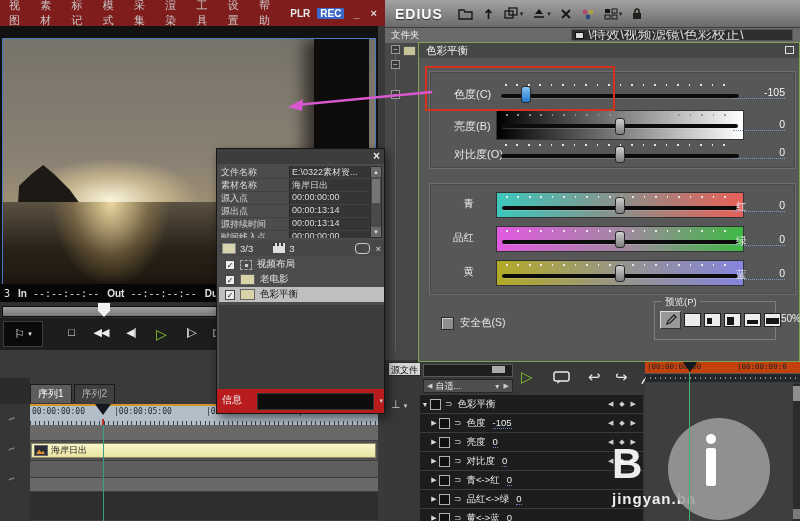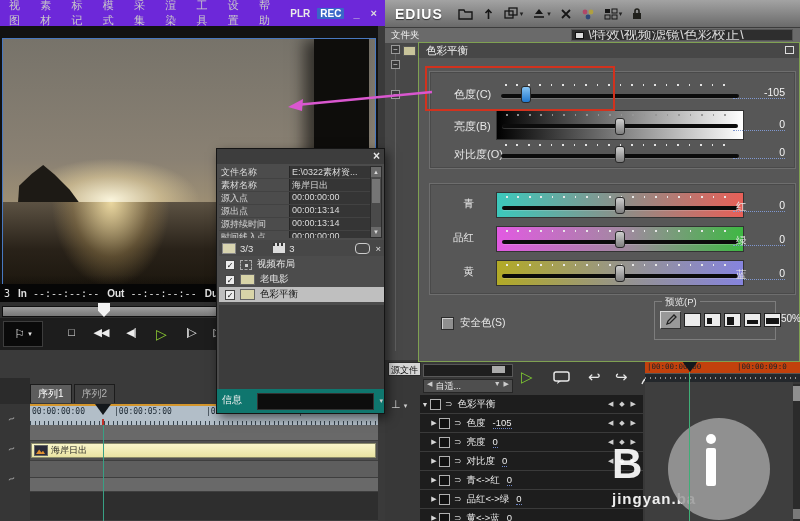--- a/index.html
+++ b/index.html
@@ -1,19 +1,19 @@
 <!DOCTYPE html>
 <html><head>
 <meta charset="utf-8">
 <style>
   html,body{margin:0;padding:0;background:#222;}
   #app{position:relative;width:800px;height:521px;background:#3a3a3a;overflow:hidden;
        font-family:"Liberation Sans","DejaVu Sans",sans-serif;color:#ddd;-webkit-font-smoothing:antialiased;}
   
-  .menubar{position:absolute;left:0;top:0;width:385px;height:26px;background:#6d28d9;
+  .menubar{position:absolute;left:0;top:0;width:385px;height:26px;background:#7f1d1d;
            display:flex;align-items:center;gap:13px;padding-left:9px;box-sizing:border-box;font-size:11px;color:#c9c9c9;}
   .menubar .mi{cursor:default;}
   .mb-right{margin-left:auto;display:flex;align-items:center;gap:7px;padding-right:6px;}
   .plr{font-weight:bold;font-size:10px;color:#e8e8e8;}
   .rec{font-weight:bold;font-size:10px;color:#fff;background:#3a66c8;padding:0 3px;border-radius:1px;}
   .win-btn{color:#ddd;font-size:11px;font-weight:bold;padding:0 2px;}
   
   .edius-bar{position:absolute;left:385px;top:0;width:415px;height:28px;
              background:linear-gradient(#a3a3a3,#6a6a6a);display:flex;align-items:center;gap:9px;
              padding-left:10px;box-sizing:border-box;border-bottom:1px solid #3c3c3c;}
@@ -137,21 +137,21 @@
           border-top:11px solid #14181c;}
   .ph-line{position:absolute;width:1px;background:#38a084;}
   .ph-red{position:absolute;width:2px;height:6px;background:#c03028;}
   
   .kf{position:absolute;left:385px;top:360px;width:415px;height:161px;background:#383838;}
   .src-btn{position:absolute;left:3px;top:2px;width:33px;height:14px;background:#d6d6d6;color:#101010;
            font-size:9px;text-align:center;line-height:14px;border:1px solid #2a2a2a;box-sizing:border-box;}
   .kf-zoom{position:absolute;left:38px;top:4px;width:88px;height:11px;background:#1e1e1e;border:1px solid #585858;}
   .kf-zoom-th{position:absolute;left:68px;top:1px;width:13px;height:7px;background:#ababab;}
   .kf-dd{position:absolute;left:38px;top:19px;width:90px;height:14px;background:#4e4e4e;border:1px solid #262626;
-         display:flex;font-size:9px;color:#e8e8e8;gap:3px;padding:0 3px;box-sizing:border-box;}
+         display:flex;align-items:center;font-size:9px;color:#e8e8e8;gap:3px;padding:0 3px;box-sizing:border-box;}
   .kf-dd .ar{font-size:7px;color:#ccc;}
   .kf-dd .txt{flex:1;}
   .tbar-ico{position:absolute;top:8px;color:#e8e8e8;font-size:15px;}
   .kf-ruler{position:absolute;left:260px;top:1px;width:155px;height:21px;background:#c2410c;overflow:hidden;}
   .kf-ruler .rl{position:absolute;top:1px;font-size:7.5px;color:#16222c;font-family:"DejaVu Sans Mono",monospace;white-space:nowrap;}
   .kf-ruler .dots{position:absolute;left:0;right:0;bottom:0;height:8px;background:#23272b;
         border-top:1px solid #555;}
   .kf-ruler .dots i{position:absolute;left:0;right:0;top:3px;height:2px;
         background:repeating-linear-gradient(90deg,#909090 0 1px,transparent 1px 5px);}
   .kf-rows{position:absolute;left:35px;top:35px;width:223px;}
@@ -198,21 +198,21 @@
   .fh-reel{width:13px;height:9px;border:1px solid #ccc;border-radius:4px;}
   .flist{position:absolute;left:2px;top:108px;width:165px;}
   .frow{display:flex;align-items:center;gap:5px;height:15px;padding-left:6px;font-size:9.5px;color:#e2e2e2;}
   .frow.sel{background:#bfbfbf;color:#101010;}
   .fchk{width:10px;height:10px;background:#ececec;border:1px solid #444;color:#111;font-size:8px;line-height:10px;
         text-align:center;box-sizing:border-box;flex:0 0 auto;}
   .ftype-a{width:12px;height:10px;border:1px dashed #aaa;box-sizing:border-box;position:relative;}
   .ftype-a:after{content:"";position:absolute;left:4px;top:3px;width:3px;height:3px;background:#ccc;}
   .ftype-b{width:13px;height:9px;background:#d8d4a8;border:1px solid #666;}
   .info-empty{position:absolute;left:2px;top:156px;width:165px;height:84px;background:#3c3c3c;}
-  .info-bottom{position:absolute;left:0;bottom:0;width:167px;height:24px;background:#0f766e;}
+  .info-bottom{position:absolute;left:0;bottom:0;width:167px;height:24px;background:#b91c1c;}
   .info-tab{position:absolute;left:5px;top:4px;font-size:10px;color:#f0f0f0;}
   .info-strip{position:absolute;left:40px;top:4px;width:115px;height:15px;background:#0d0d0d;border:1px solid #333;}
   .info-dd{position:absolute;right:1px;top:8px;font-size:7px;color:#ccc;}
 </style>
 </head>
 <body>
 
 <div id="app">
 
   <div class="menubar">

